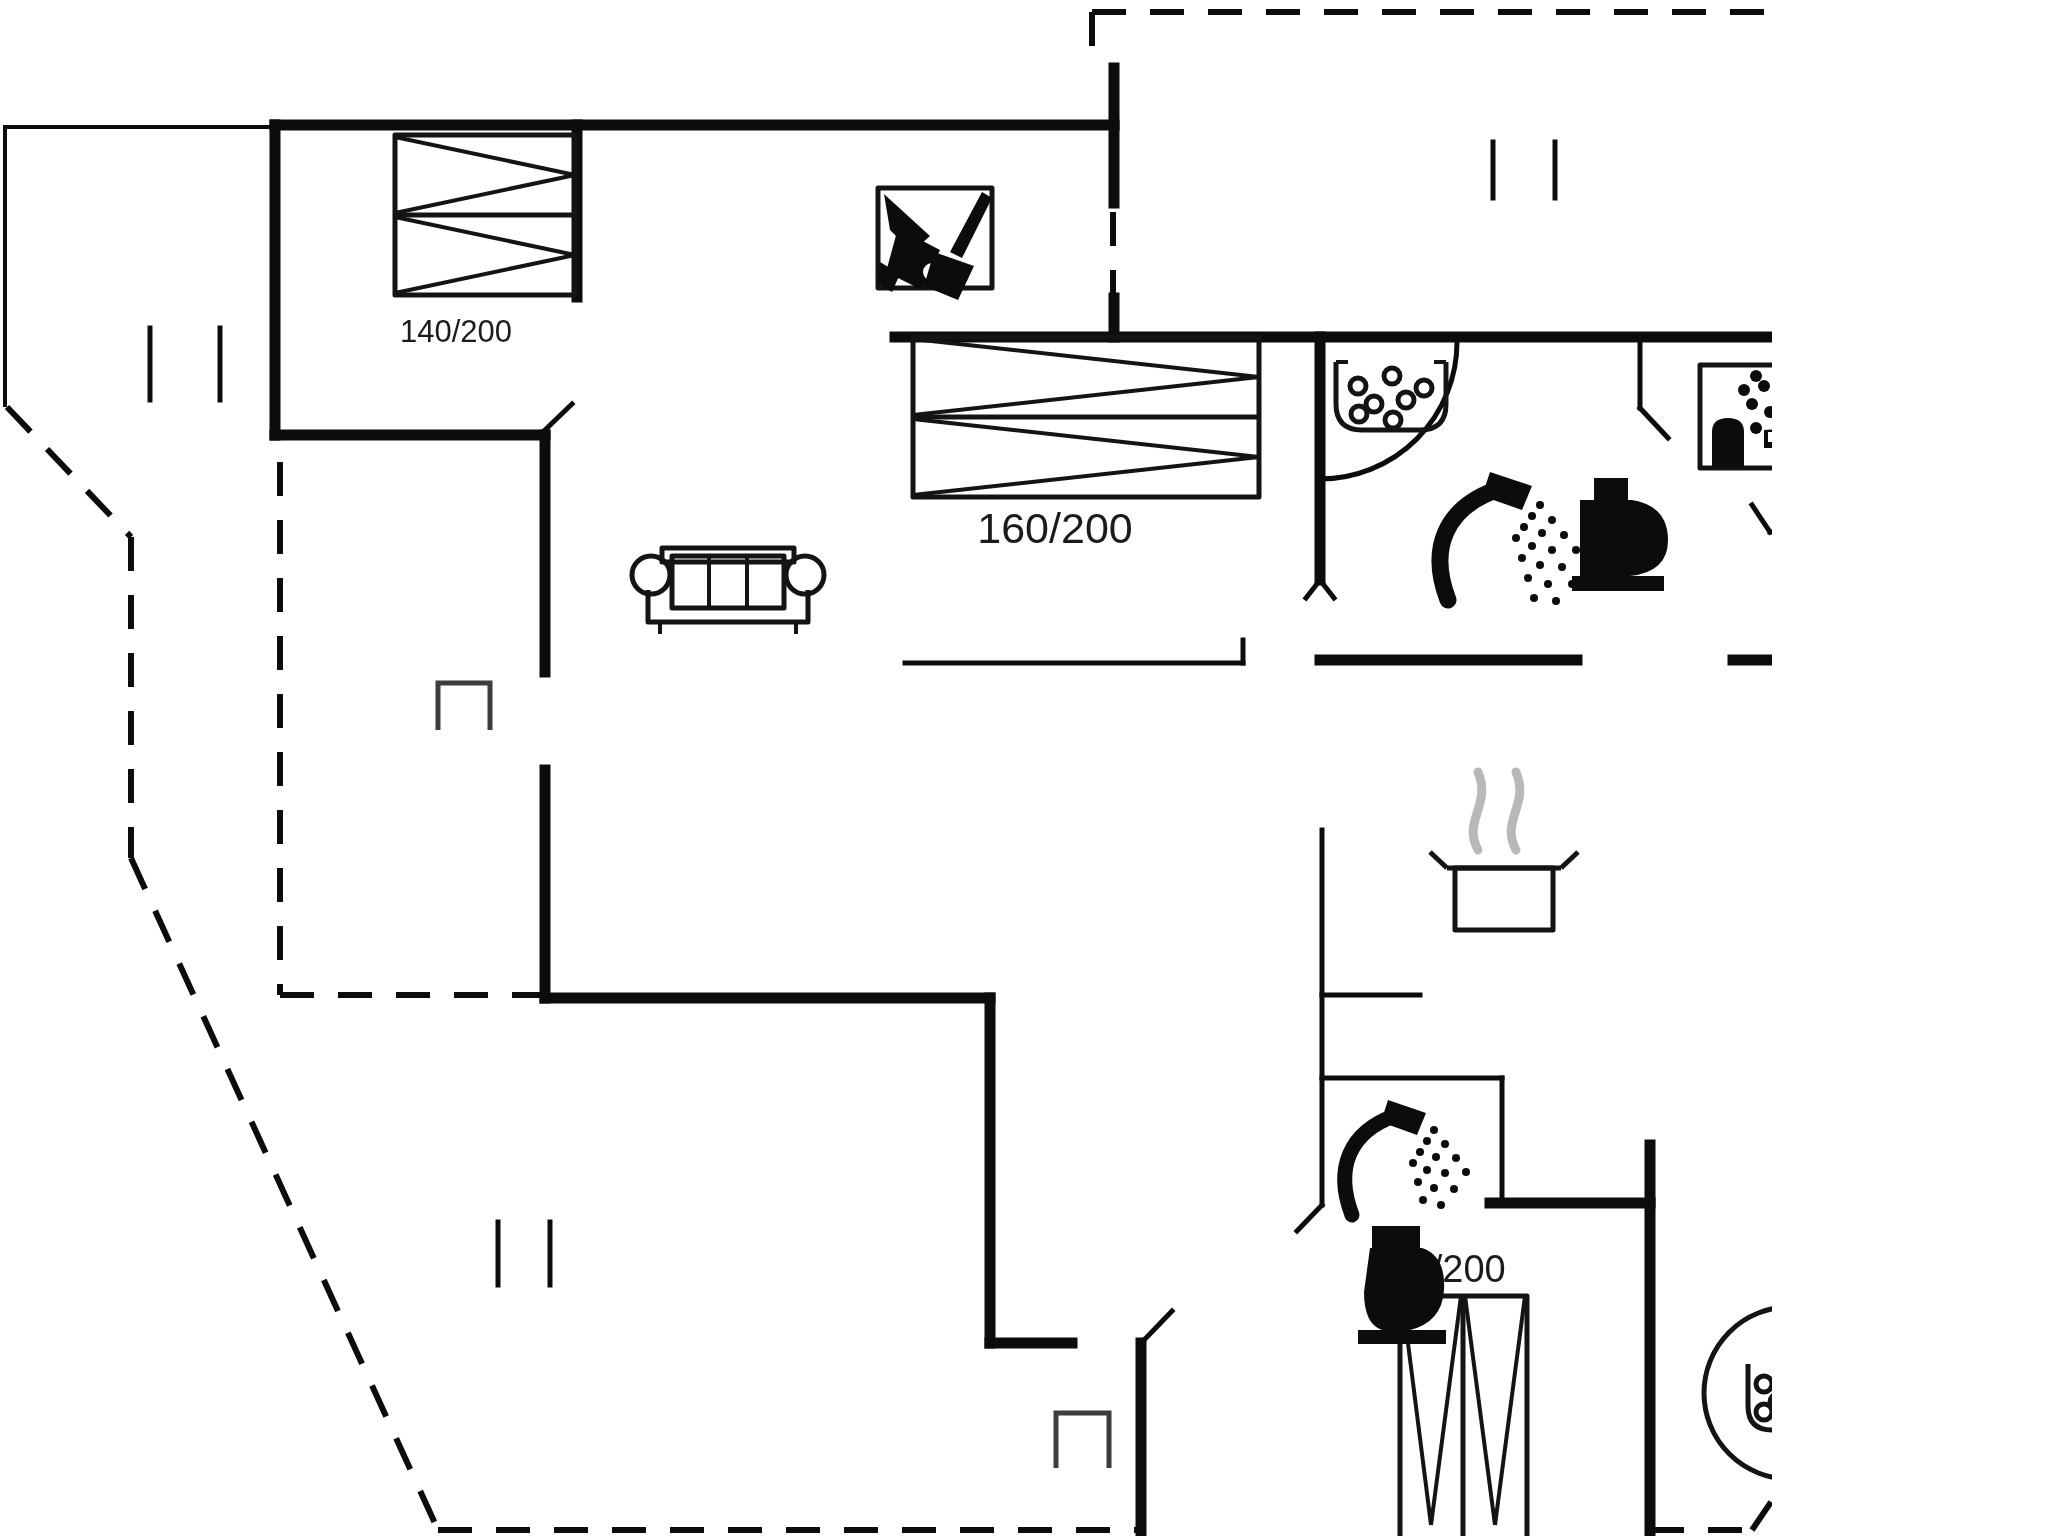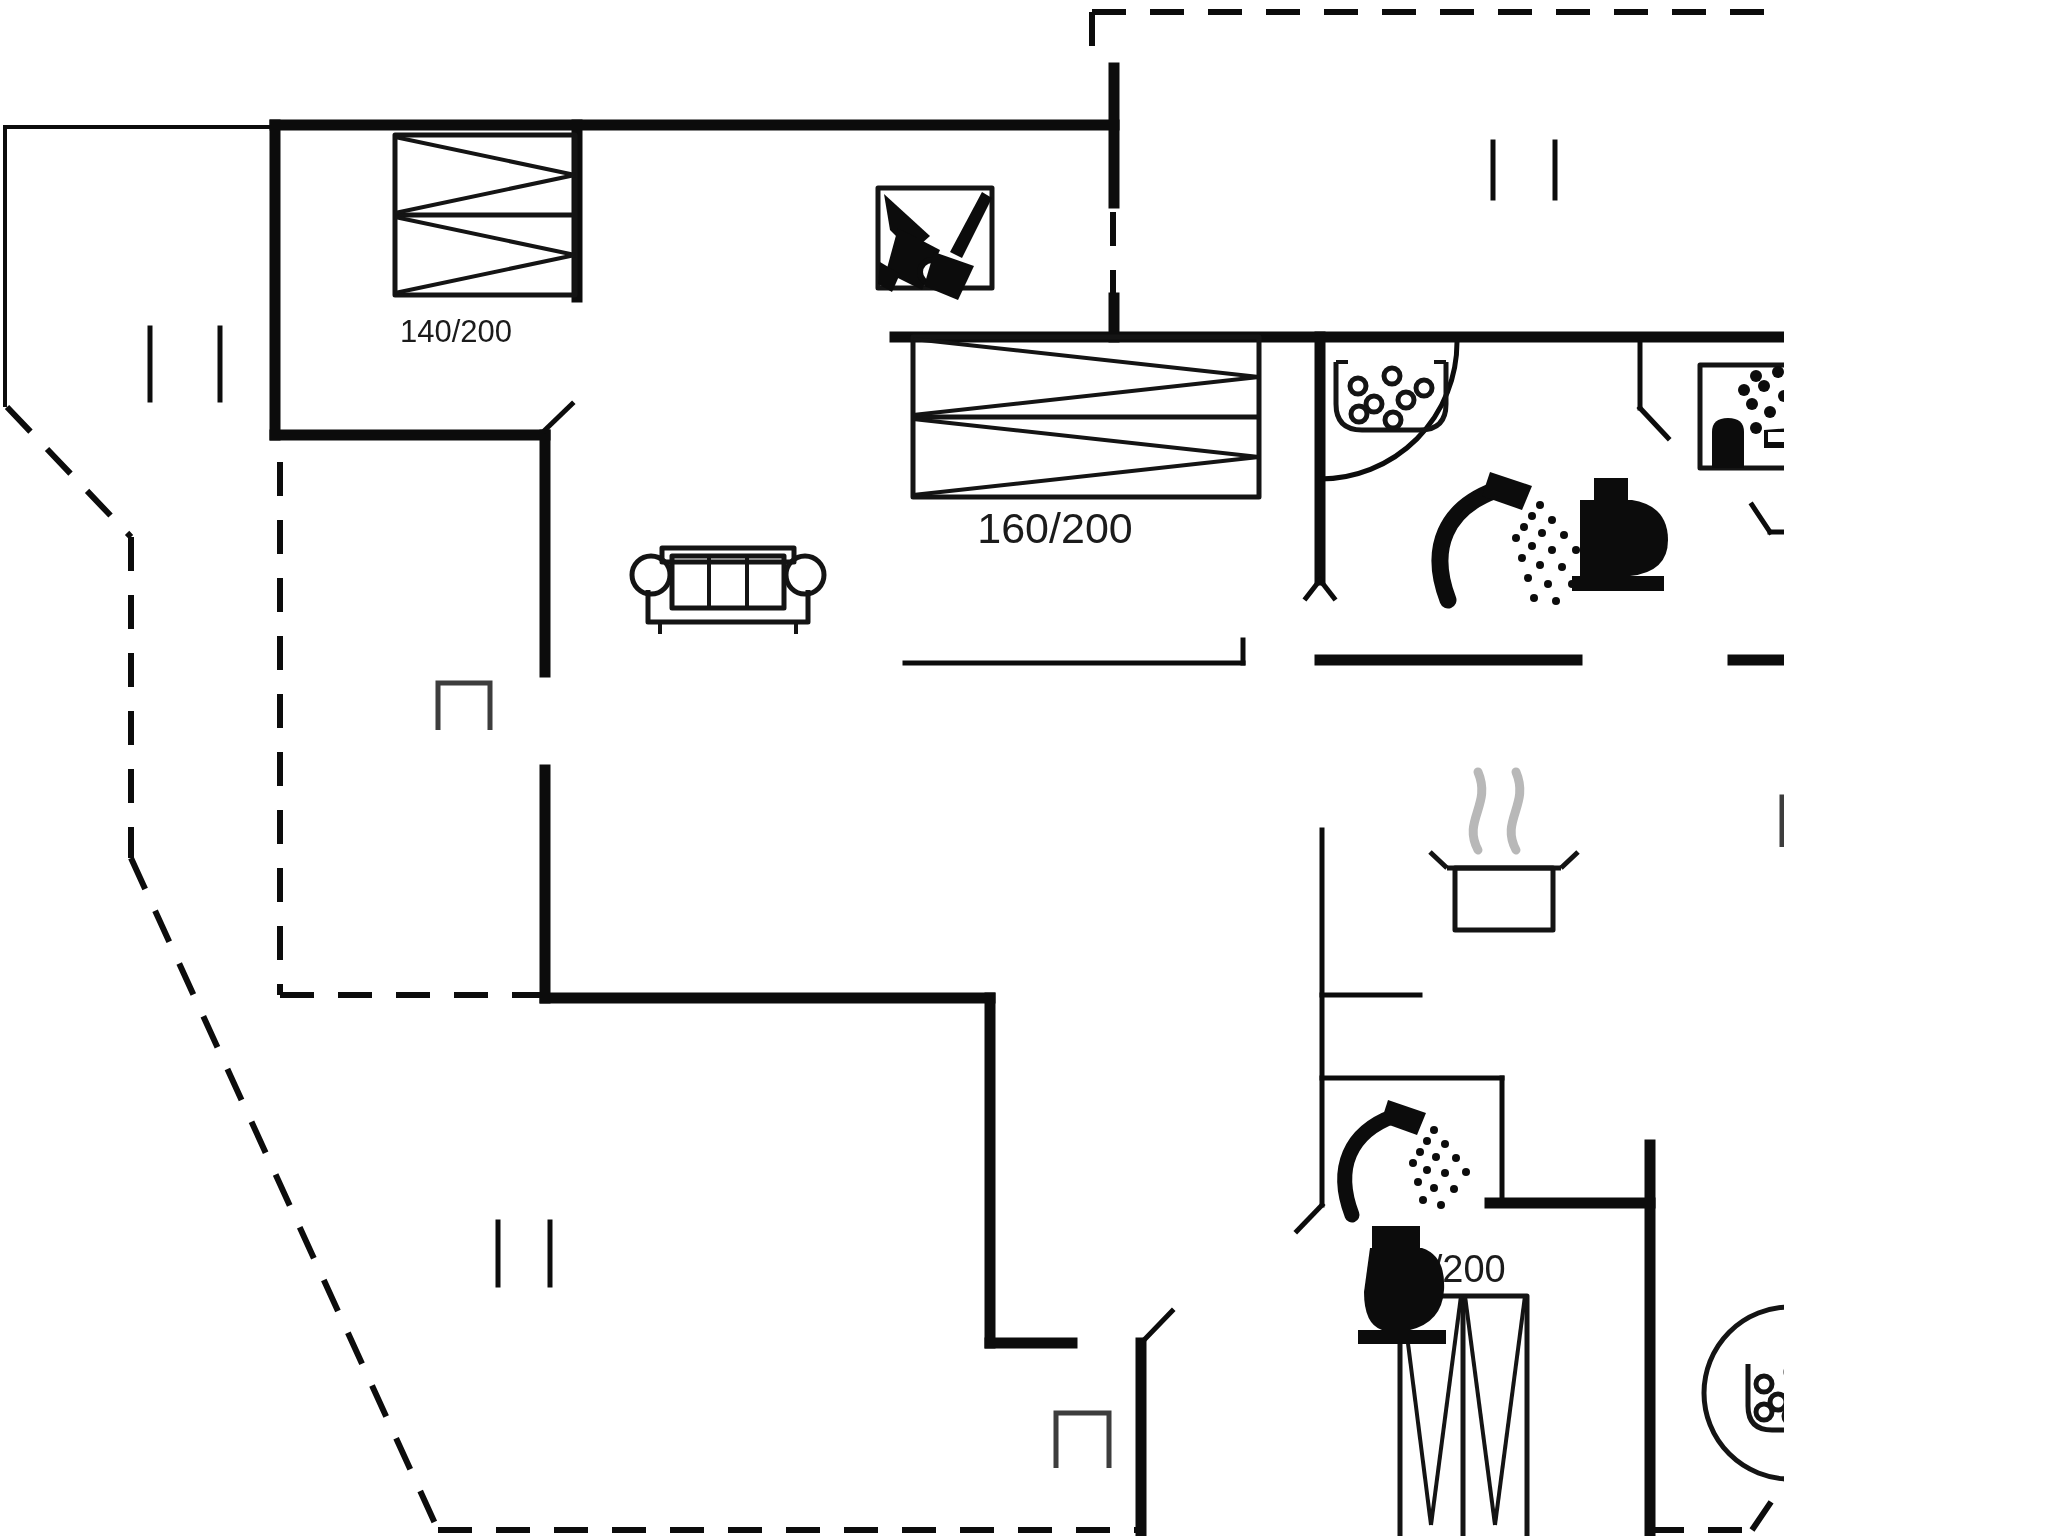--- a/index.html
+++ b/index.html
@@ -1,17 +1,17 @@
 <!DOCTYPE html>
 <html><head>
 <meta charset="utf-8">
 <style>
   html,body{margin:0;padding:0;background:#ffffff;}
   .stage{position:relative;width:1772px;height:1536px;background:#ffffff;overflow:hidden;
-         font-family:"Liberation Sans", sans-serif;padding-left:12px;}
+         font-family:"Liberation Sans", sans-serif;}
   svg{position:absolute;left:0;top:0;}
   
   .wt{stroke:#0c0c0c;stroke-width:11;fill:none;stroke-linecap:square;}
   .wn{stroke:#0c0c0c;stroke-width:5;fill:none;stroke-linecap:square;}
   .w4{stroke:#0c0c0c;stroke-width:4;fill:none;stroke-linecap:square;}
   .dash{stroke:#0c0c0c;stroke-width:6;fill:none;stroke-dasharray:34 24;stroke-linecap:butt;}
   .tick{stroke:#0c0c0c;stroke-width:5;fill:none;stroke-linecap:square;}
   .furn{stroke:#141414;stroke-width:5;fill:none;stroke-linejoin:round;}
   .furn4{stroke:#141414;stroke-width:4;fill:none;stroke-linejoin:round;}
   .ink{fill:#0c0c0c;stroke:none;}

